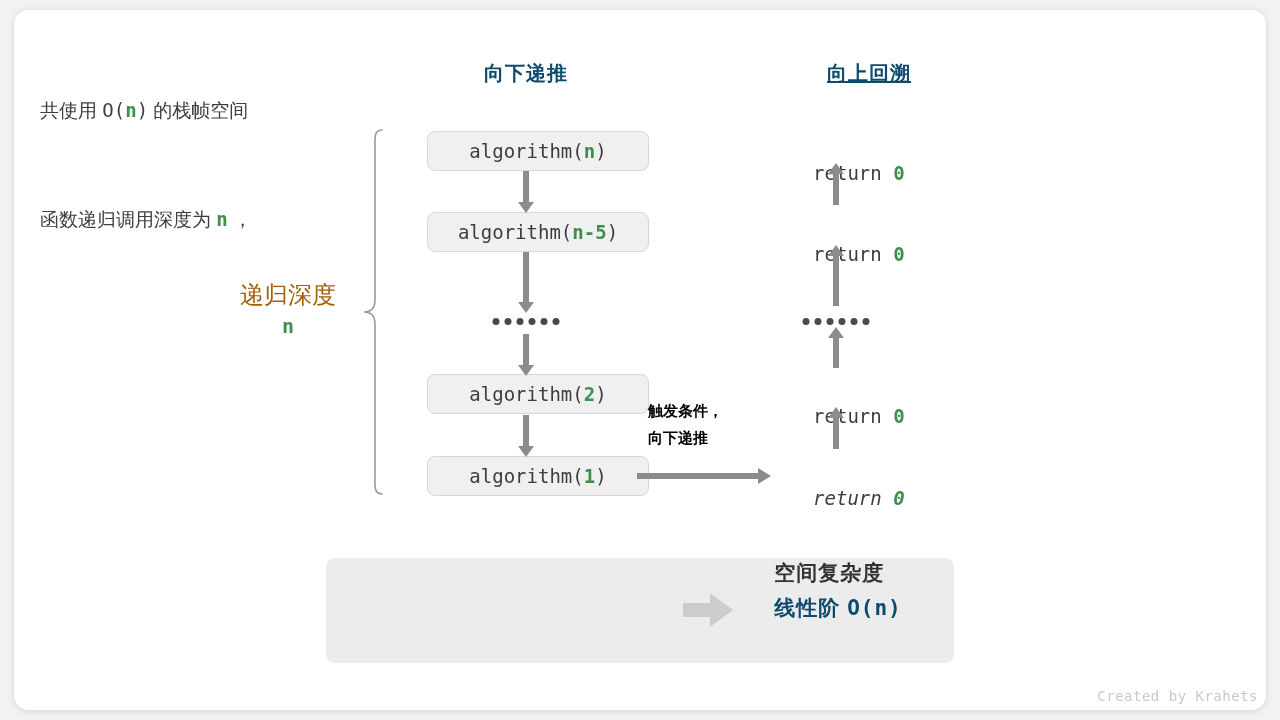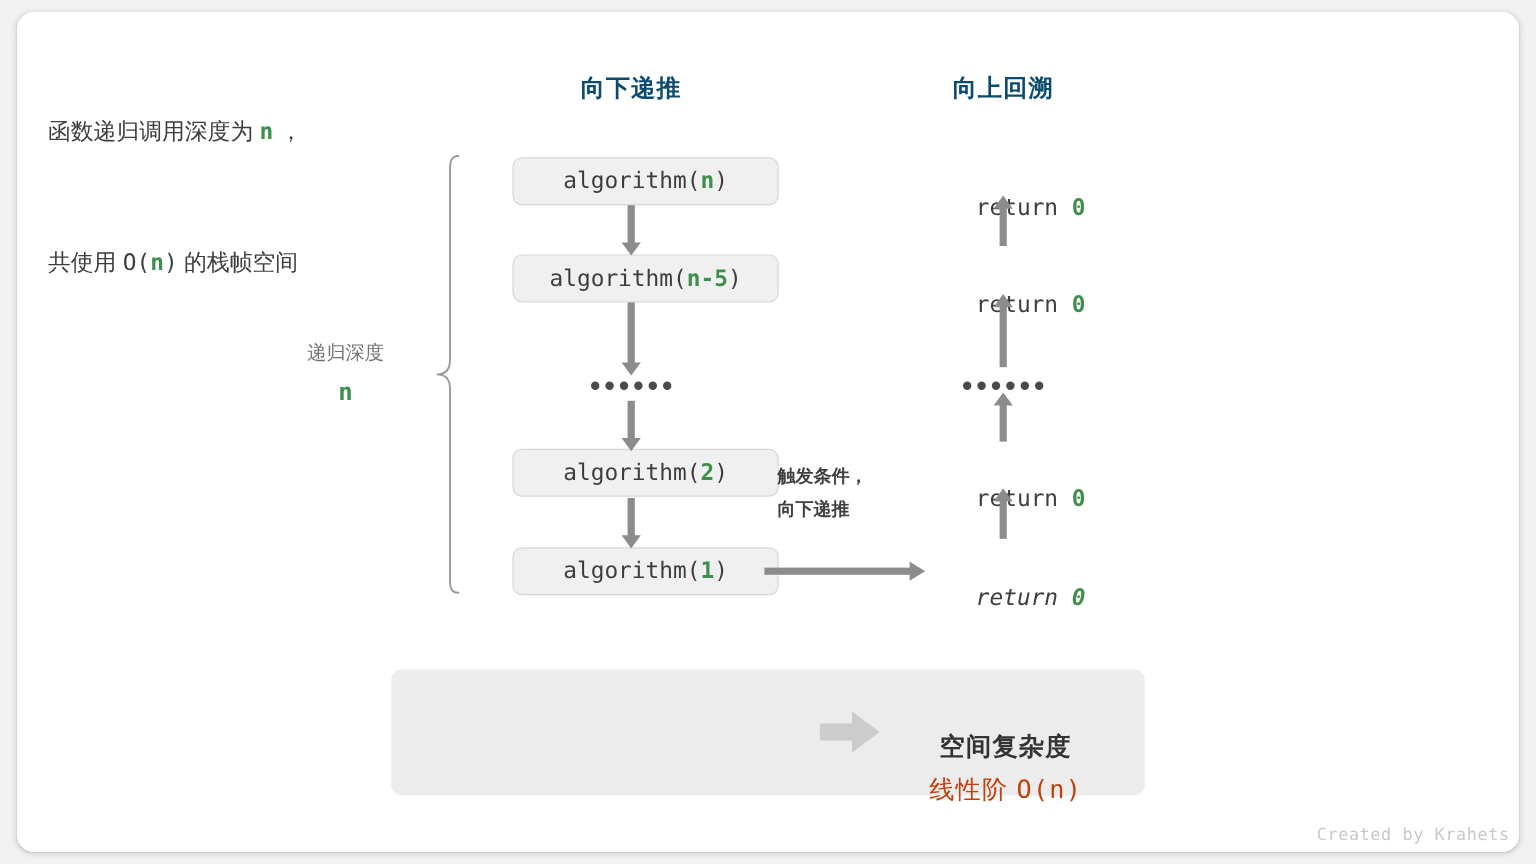--- a/index.html
+++ b/index.html
@@ -30,21 +30,21 @@
   .col-header {
     position: absolute;
     font-size: 20px;
     font-weight: bold;
     color: #0c4a6e;
     letter-spacing: 1px;
     white-space: nowrap;
     transform: translateX(-50%);
   }
   #header-down  { left: 526px; top: 60px; }
-  #header-up    { left: 836px; top: 60px; }
+  #header-up    { left: 869px; top: 60px; text-decoration: underline; }
 
   
   .call-box {
     position: absolute;
     left: 427px;
     width: 222px;
     height: 40px;
     box-sizing: border-box;
     background: #f0f0f0;
     border: 1px solid #d8d8d8;
@@ -160,24 +160,24 @@
     width: 0; height: 0;
     border-top: 8px solid transparent;
     border-bottom: 8px solid transparent;
     border-left: 13px solid #8c8c8c;
   }
 
   
   #trigger-note {
     position: absolute;
     left: 648px;
-    top: 384px;
+    top: 397px;
     font-size: 15px;
     font-weight: bold;
-    color: #404040;
+    color: #000000;
     line-height: 27px;
     white-space: nowrap;
   }
 
   
   #brace {
     position: absolute;
     left: 362px;
     top: 128px;
     width: 22px;
@@ -186,22 +186,22 @@
   #depth-label {
     position: absolute;
     left: 288px;
     top: 280px;
     transform: translateX(-50%);
     text-align: center;
     white-space: nowrap;
   }
   #depth-label .t {
     display: block;
-    font-size: 16px;
-    color: #737373;
+    font-size: 24px;
+    color: #a16207;
     line-height: 30px;
   }
   #depth-label .v {
     display: block;
     font-family: "DejaVu Sans Mono", "Liberation Mono", monospace;
     font-size: 20px;
     font-weight: bold;
     color: #3f8f4c;
     line-height: 32px;
   }
@@ -237,38 +237,37 @@
   #block-arrow {
     position: absolute;
     left: 683px;
     top: 593px;
     width: 50px;
     height: 34px;
   }
   #summary-right {
     position: absolute;
     left: 838px;
-    top: 606px;
-    transform: translateX(-50%);
-    text-align: center;
+    top: 556px;
+    transform: translateX(-50%);
     white-space: nowrap;
   }
   #summary-right .title {
     display: block;
     font-size: 21px;
     font-weight: bold;
     color: #333333;
     line-height: 34px;
     letter-spacing: 1px;
   }
   #summary-right .value {
     display: block;
     font-size: 21px;
-    font-weight: normal;
-    color: #c2410c;
+    font-weight: bold;
+    color: #0c4a6e;
     line-height: 36px;
     letter-spacing: 1px;
   }
   #summary-right .value .mono {
     font-family: "DejaVu Sans Mono", "Liberation Mono", monospace;
   }
 
   
   #credit {
     position: absolute;
@@ -352,22 +351,22 @@
   <div class="u-arrow" id="uarr-4"></div>
 
   <div id="h-arrow"></div>
   <div id="trigger-note">
     <div>触发条件，</div>
     <div>向下递推</div>
   </div>
 
   <div id="summary"></div>
   <div id="summary-left">
+    <div><span>共使用 </span><span class="mono">O(</span><span class="g">n</span><span class="mono">)</span><span> 的栈帧空间</span></div>
     <div><span>函数递归调用深度为 </span><span class="g">n</span><span> ，</span></div>
-    <div><span>共使用 </span><span class="mono">O(</span><span class="g">n</span><span class="mono">)</span><span> 的栈帧空间</span></div>
   </div>
   <svg id="block-arrow" viewBox="0 0 50 34">
     <path d="M0 10 H27 V0 L50 17 L27 34 V24 H0 Z" fill="#cccccc"></path>
   </svg>
   <div id="summary-right">
     <span class="title">空间复杂度</span>
     <span class="value"><span>线性阶 </span><span class="mono">O(n)</span></span>
   </div>
 
   <div id="credit">Created by Krahets</div>

